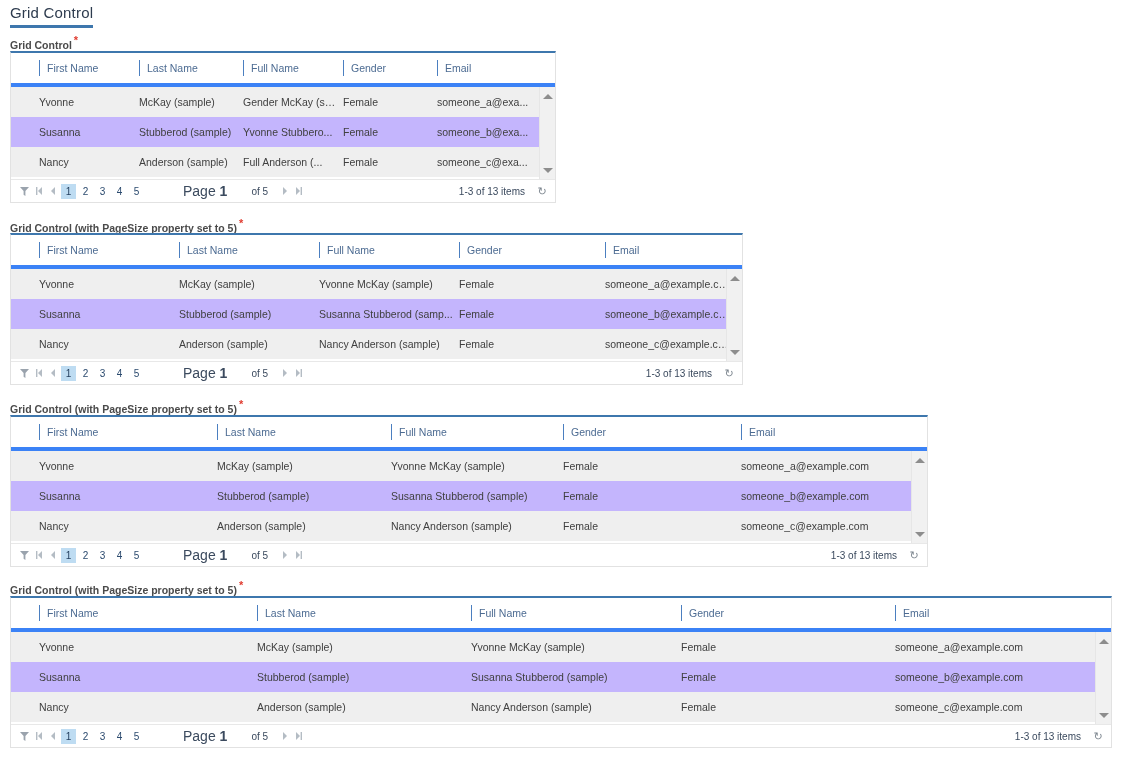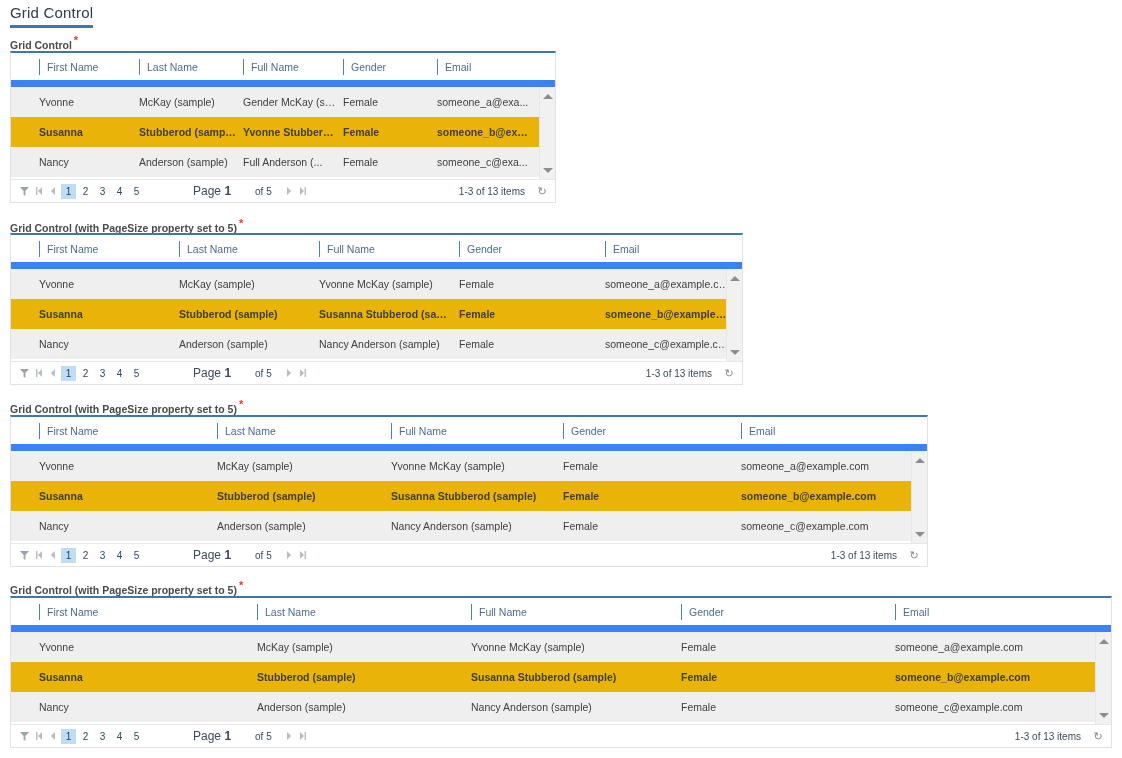--- a/index.html
+++ b/index.html
@@ -51,21 +51,21 @@
     position: absolute;
     background: #ffffff;
     border: 1px solid #e2e2e2;
     border-top: 2px solid #3e77ad;
   }
   .grid-header {
     display: flex;
     height: 34px;
     align-items: center;
     background: #ffffff;
-    border-bottom: 7px solid #3b82f6;
+    border-bottom: 4px solid #3b82f6;
     padding-left: 28px;
   }
   .col-head {
     position: relative;
     font-size: 10.5px;
     color: #4c6b92;
     white-space: nowrap;
     overflow: hidden;
     padding-left: 8px;
     height: 20px;
@@ -85,21 +85,21 @@
   }
   .row {
     display: flex;
     align-items: center;
     height: 30px;
     padding-left: 28px;
     font-size: 10.5px;
     color: #404040;
   }
   .row.alt { background: #efefef; }
-  .row.plain { background: #eab308; font-weight: bold; }
+  .row.plain { background: #c4b5fd; }
   .cell {
     white-space: nowrap;
     overflow: hidden;
     text-overflow: ellipsis;
     padding-right: 6px;
   }
 
   
   .vscroll {
     position: absolute;
@@ -149,21 +149,21 @@
     min-width: 15px; height: 15px;
     display: flex; align-items: center; justify-content: center;
     color: #2b4a6e;
     font-size: 10px;
     margin: 0 1px;
   }
   .pg-num.active {
     background: #bedcf2;
     color: #243f5e;
   }
-  .pg-text { margin-left: 20px; color: #3b4a5e; font-size: 12px; white-space: nowrap; padding-left: 28px; }
+  .pg-text { margin-left: 10px; color: #3b4a5e; font-size: 14px; white-space: nowrap; padding-left: 28px; }
   .pg-text b { font-weight: bold; }
   .pg-of { margin-left: 24px; color: #3b4a5e; font-size: 10px; white-space: nowrap; }
   .pg-spacer { flex: 1 1 auto; }
   .pg-items { font-size: 10px; color: #3b4a5e; white-space: nowrap; margin-right: 10px; }
   .pg-refresh { color: #7d868f; font-size: 11px; width: 14px; text-align: center; }
 
   .filter-ico { display: block; }
 </style>
 </head>
 <body>

